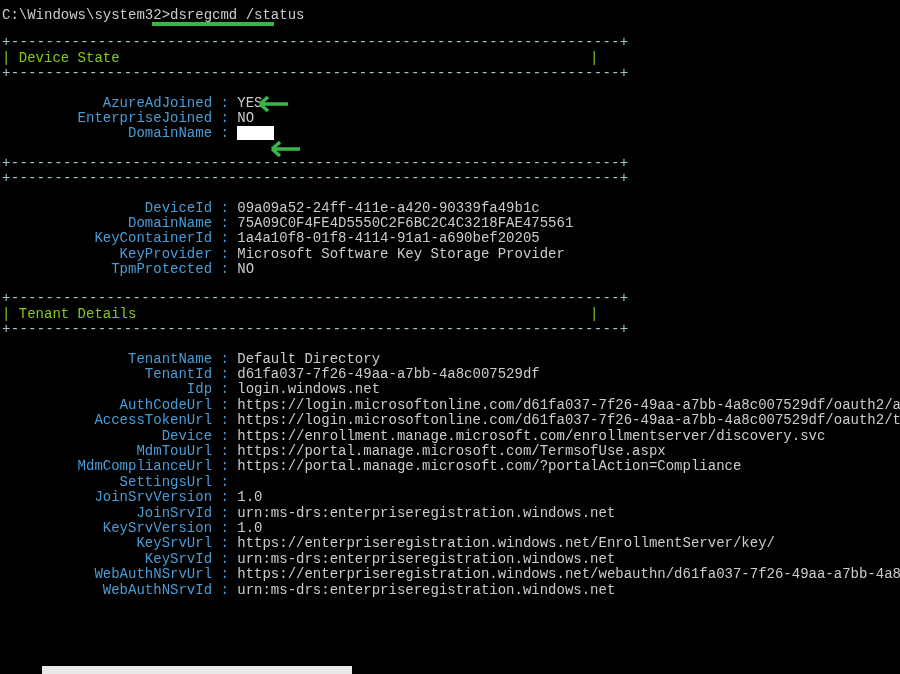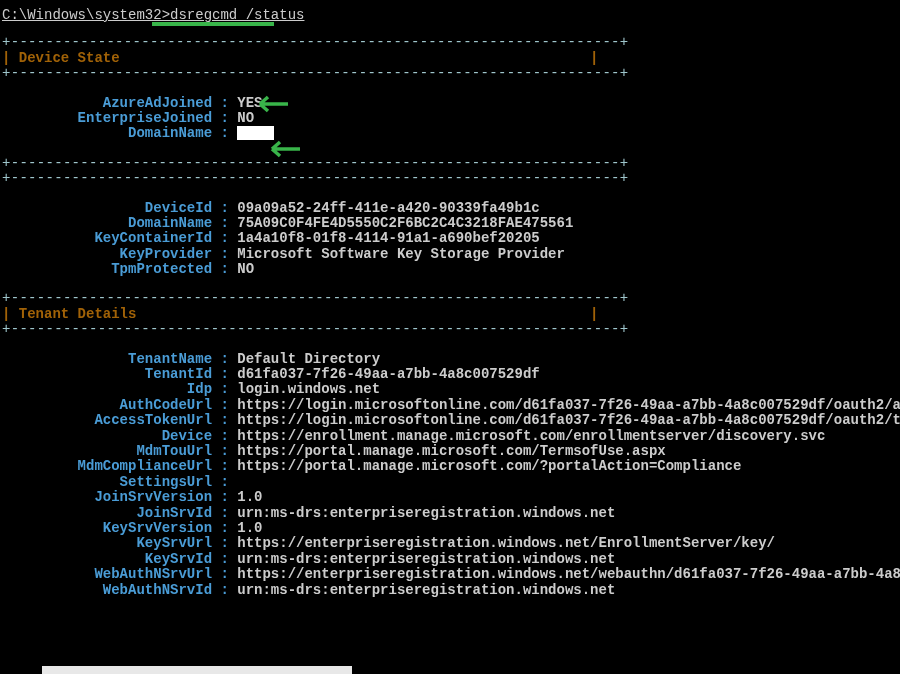--- a/index.html
+++ b/index.html
@@ -15,47 +15,44 @@
       color: #ccc;
       width: 900px;
       height: 674px;
       overflow: hidden;
       position: relative;
       padding: 8px 2px 0 2px;
     }
     .prompt-line {
       color: #ccc;
       margin-bottom: 12px;
-      text-decoration: underline;
     }
     .cmd {
       color: #ccc;
     }
     .cmd-underline {
       position: absolute;
       height: 4px;
       background: #39b54a;
       top: 22px;
       left: 152px;
       width: 122px;
     }
     .sep {
       color: #9fc6cc;
       white-space: pre;
       letter-spacing: 0.3px;
     }
     .header {
-      color: #a16207;
+      color: #84cc16;
       white-space: pre;
-      font-weight: bold;
     }
     .field-row {
       white-space: pre;
       font-family: Consolas, 'Courier New', monospace;
-      font-weight: bold;
     }
     .key {
       color: #4a9cd6;
     }
     .val { color: #ccc; }
     .val-redact {
       background: #fff;
       color: #fff;
       padding: 0 14px;
       display: inline-block;

